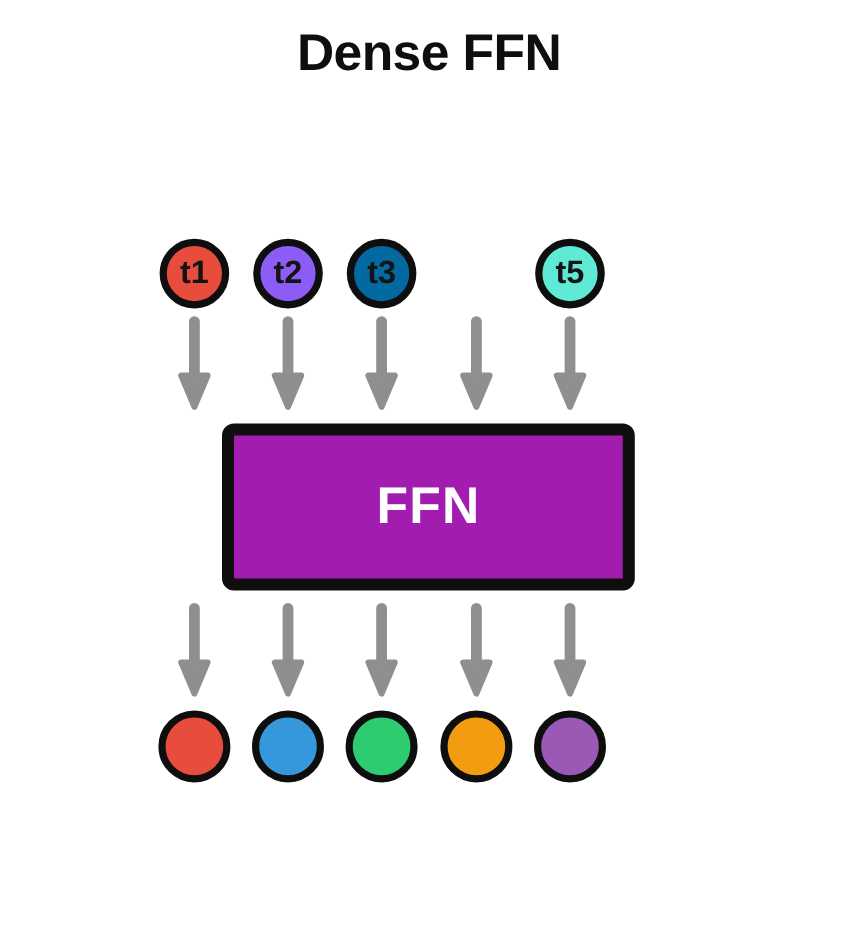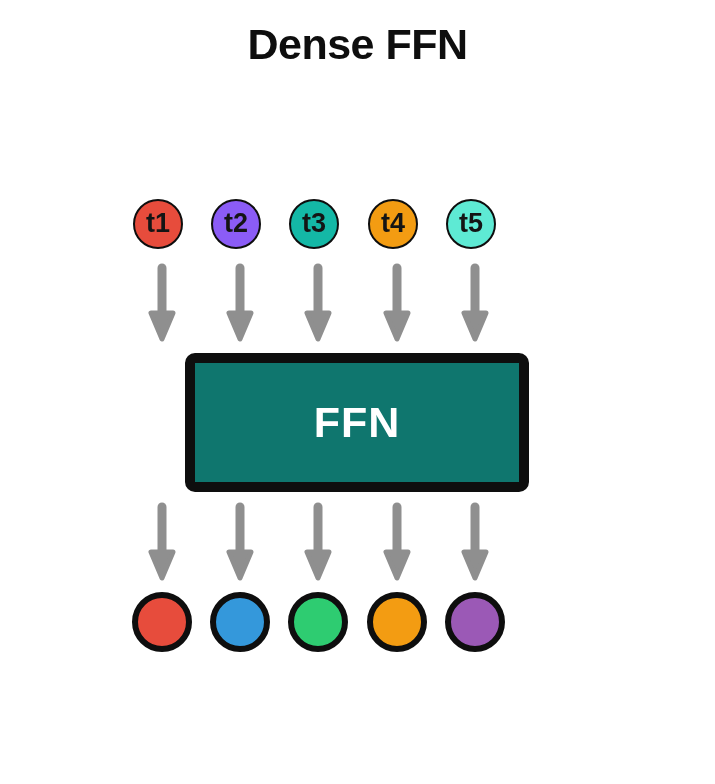--- a/index.html
+++ b/index.html
@@ -33,21 +33,21 @@
   .c2 { --cx: 318px; }
   .c3 { --cx: 397px; }
   .c4 { --cx: 475px; }
 
   .token {
     position: absolute;
     top: 199px;
     left: calc(var(--cx) - 29px);
     width: 46px;
     height: 46px;
-    border: 2px solid #4c1d95;
+    border: 6px solid #4c1d95;
     border-radius: 50%;
     display: flex;
     align-items: center;
     justify-content: center;
   }
   .token span {
     font-size: 27px;
     font-weight: 700;
     color: #141414;
     line-height: 1;
@@ -99,25 +99,22 @@
 <div class="canvas">
 
   <h1 class="title" style="color: rgb(14, 14, 14);">Dense FFN</h1>
 
   <div class="token c0" style="background: rgb(231, 76, 60); border-color: rgb(14, 14, 14);">
     <span>t1</span>
   </div>
   <div class="token c1" style="background: #8b5cf6; border-color: rgb(14, 14, 14);">
     <span>t2</span>
   </div>
-  <div class="token c2" style="background: #14b8a6; border-color: rgb(14, 14, 14);">
+  <div class="token c2" style="background: #0369a1; border-color: rgb(14, 14, 14);">
     <span>t3</span>
-  </div>
-  <div class="token c3" style="background: rgb(243, 156, 18); border-color: rgb(14, 14, 14);">
-    <span>t4</span>
   </div>
   <div class="token c4" style="background: #5eead4; border-color: rgb(14, 14, 14);">
     <span>t5</span>
   </div>
 
   <svg class="arrow top c0" viewBox="0 0 32 84" style="color: rgb(143, 143, 143);">
     <line x1="16" y1="6" x2="16" y2="54" stroke="currentColor" stroke-width="9" stroke-linecap="round"></line>
     <path d="M5 51 L27 51 L16 77 Z" fill="currentColor" stroke="currentColor" stroke-width="5" stroke-linejoin="round"></path>
   </svg>
   <svg class="arrow top c1" viewBox="0 0 32 84" style="color: rgb(143, 143, 143);">
@@ -130,21 +127,21 @@
   </svg>
   <svg class="arrow top c3" viewBox="0 0 32 84" style="color: rgb(143, 143, 143);">
     <line x1="16" y1="6" x2="16" y2="54" stroke="currentColor" stroke-width="9" stroke-linecap="round"></line>
     <path d="M5 51 L27 51 L16 77 Z" fill="currentColor" stroke="currentColor" stroke-width="5" stroke-linejoin="round"></path>
   </svg>
   <svg class="arrow top c4" viewBox="0 0 32 84" style="color: rgb(143, 143, 143);">
     <line x1="16" y1="6" x2="16" y2="54" stroke="currentColor" stroke-width="9" stroke-linecap="round"></line>
     <path d="M5 51 L27 51 L16 77 Z" fill="currentColor" stroke="currentColor" stroke-width="5" stroke-linejoin="round"></path>
   </svg>
 
-  <div class="ffn-box" style="background: #0f766e; border-color: rgb(14, 14, 14); text-align: right;">
+  <div class="ffn-box" style="background: #a21caf; border-color: rgb(14, 14, 14); text-align: right;">
     <span style="color: rgb(255, 255, 255);">FFN</span>
   </div>
 
   <svg class="arrow bottom c0" viewBox="0 0 32 84" style="color: rgb(143, 143, 143);">
     <line x1="16" y1="6" x2="16" y2="54" stroke="currentColor" stroke-width="9" stroke-linecap="round"></line>
     <path d="M5 51 L27 51 L16 77 Z" fill="currentColor" stroke="currentColor" stroke-width="5" stroke-linejoin="round"></path>
   </svg>
   <svg class="arrow bottom c1" viewBox="0 0 32 84" style="color: rgb(143, 143, 143);">
     <line x1="16" y1="6" x2="16" y2="54" stroke="currentColor" stroke-width="9" stroke-linecap="round"></line>
     <path d="M5 51 L27 51 L16 77 Z" fill="currentColor" stroke="currentColor" stroke-width="5" stroke-linejoin="round"></path>

